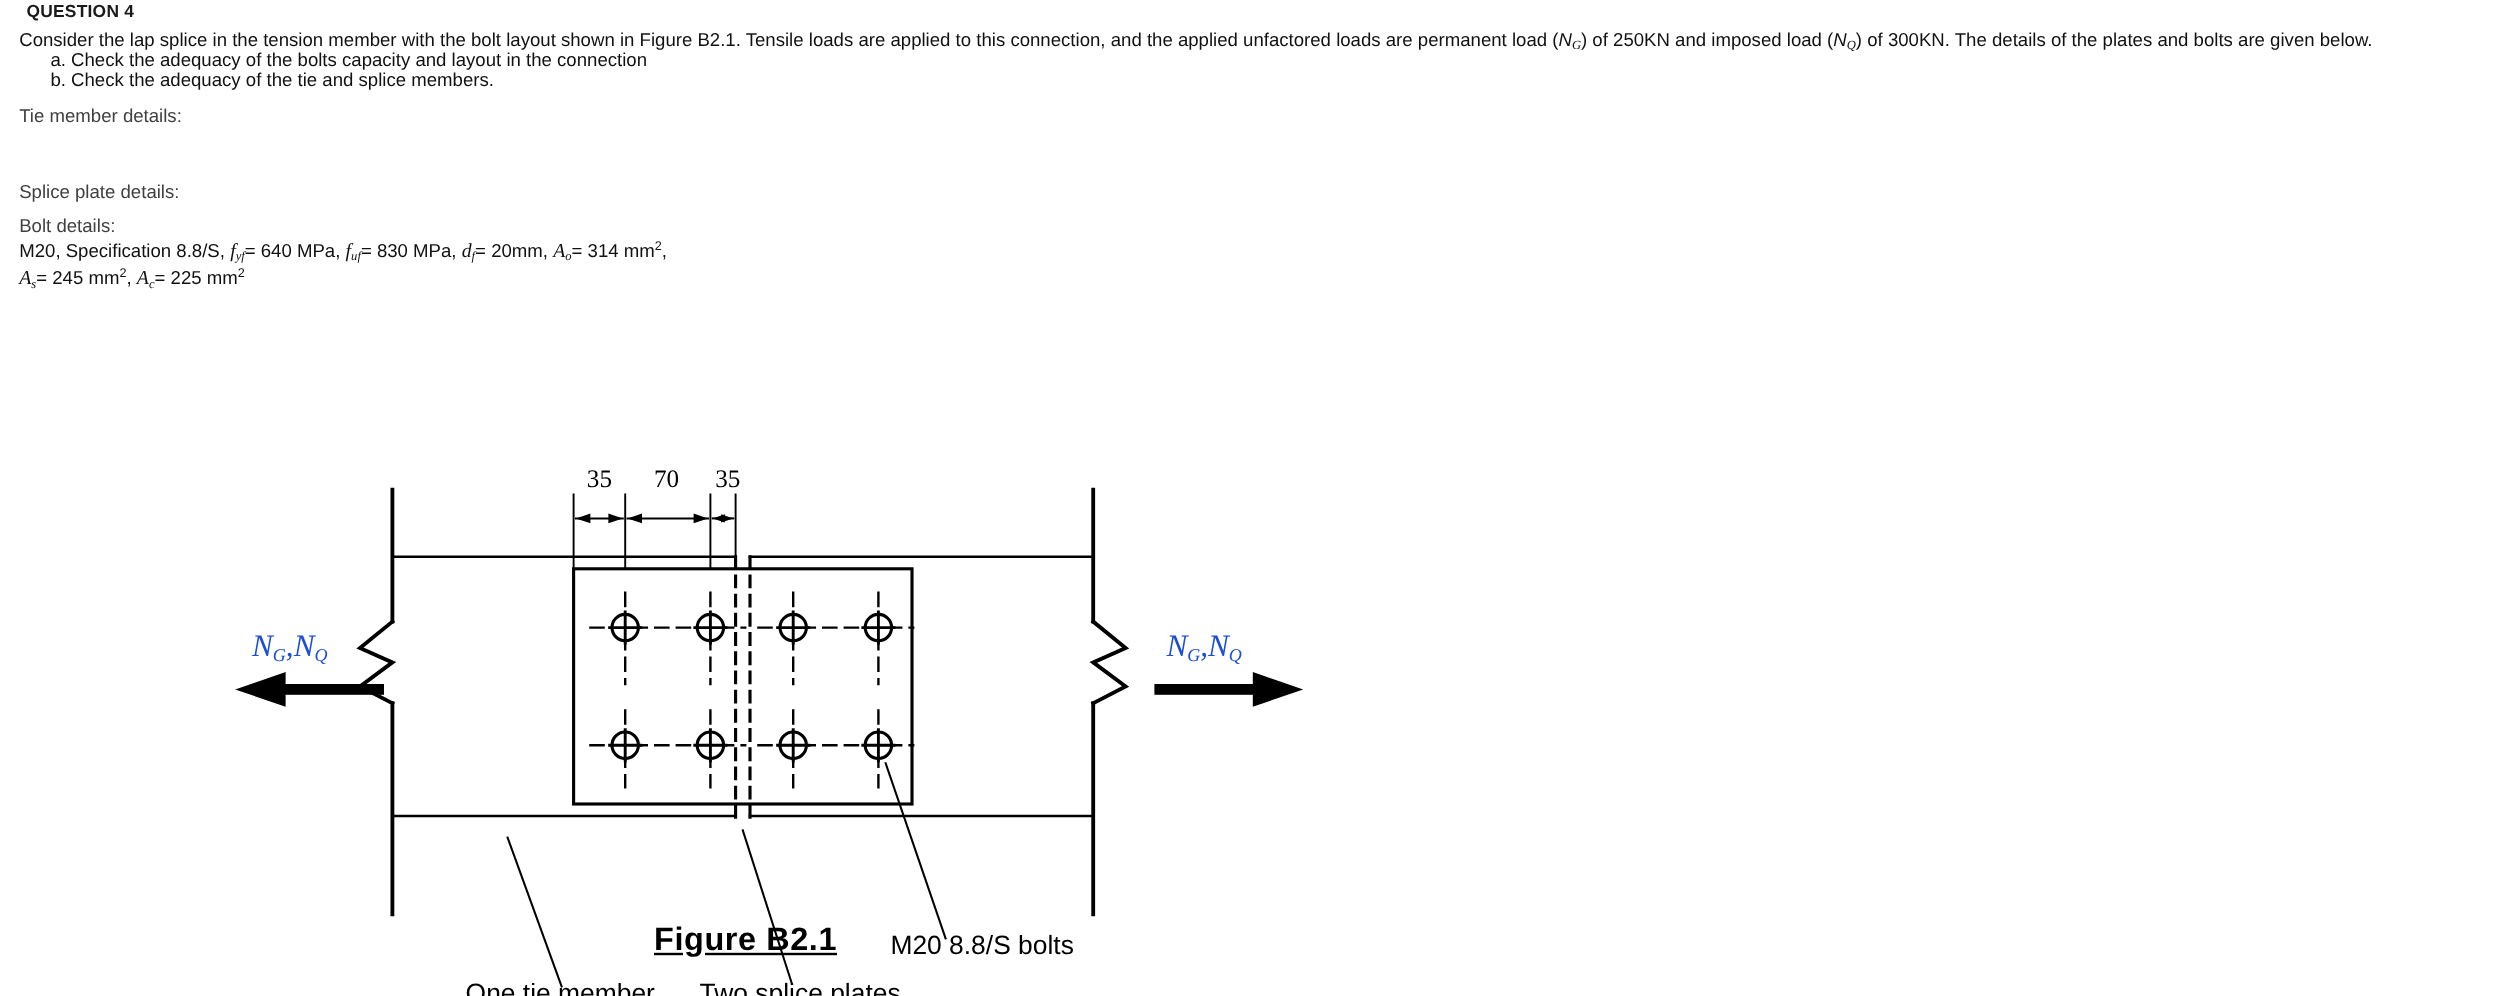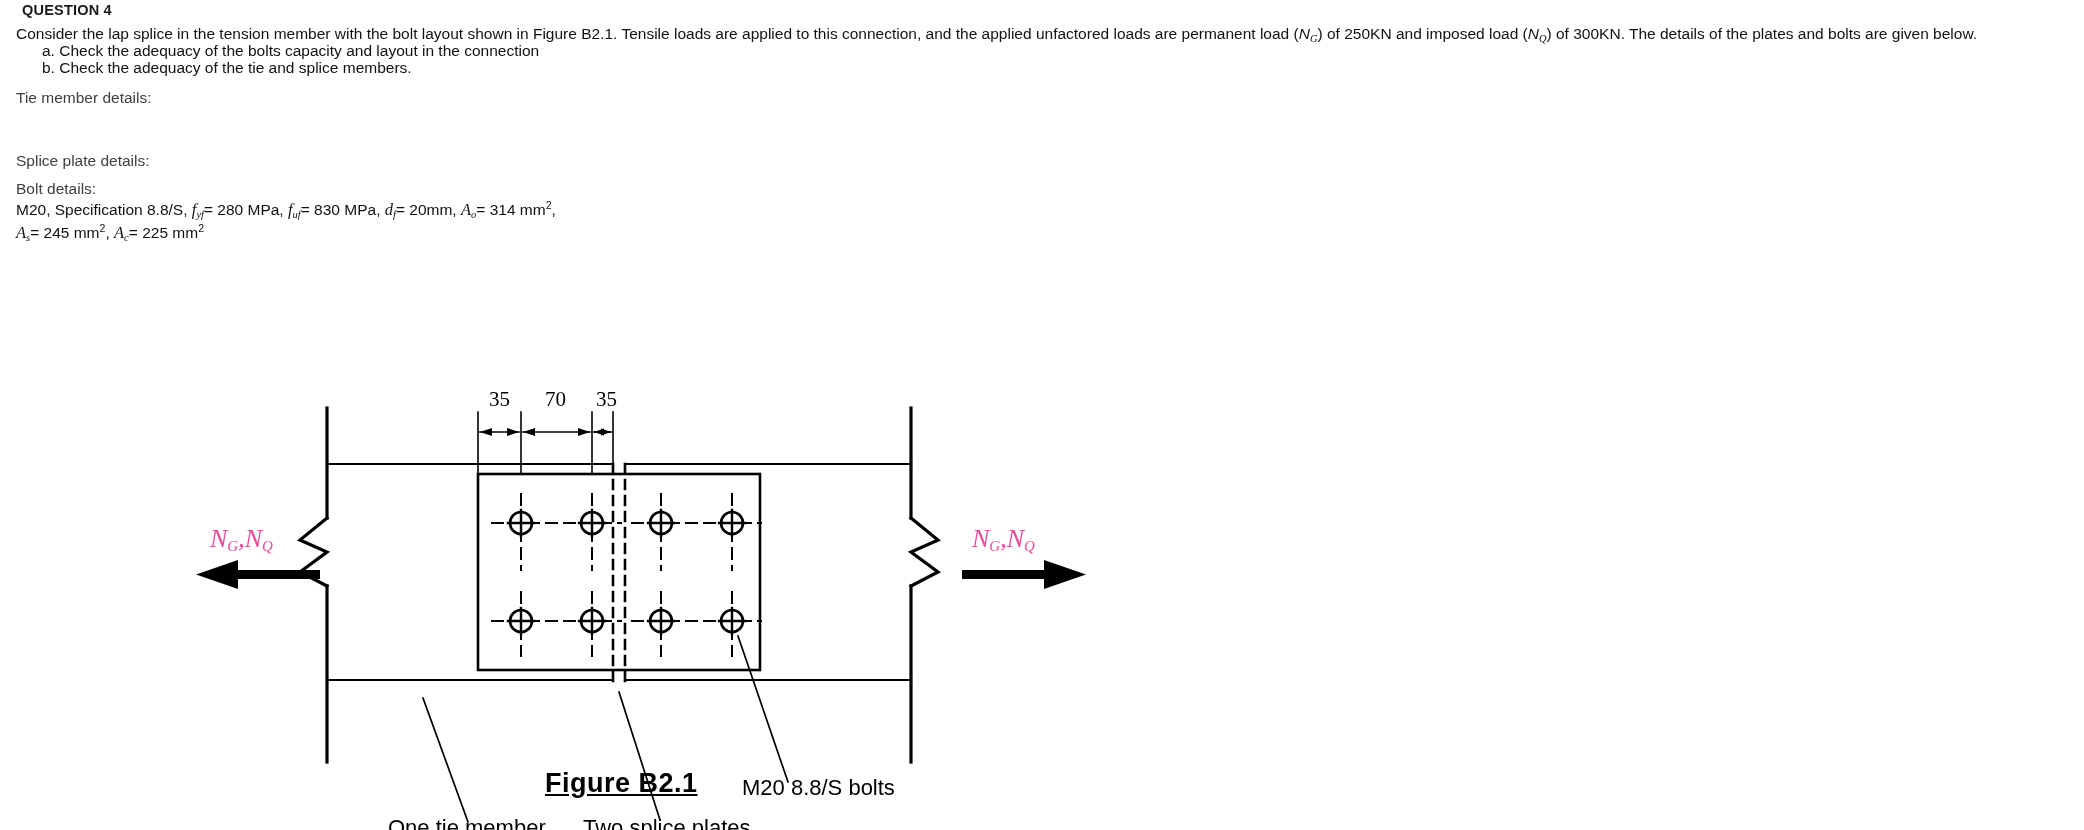--- a/index.html
+++ b/index.html
@@ -91,21 +91,21 @@
     font-family: Liberation Sans, sans-serif;
     font-size: 22px;
     color: #000;
     white-space: nowrap;
   }
   .lbl-load {
     position: absolute;
     font-family: "Liberation Serif", serif;
     font-style: italic;
     font-size: 26px;
-    color: #ec4899;
+    color: #1d4ed8;
     white-space: nowrap;
   }
   .lbl-load sub {
     font-size: 15px;
     font-style: italic;
     vertical-align: -4px;
   }
   .lbl-dim {
     position: absolute;
     font-family: "Liberation Serif", serif;
@@ -139,21 +139,21 @@
   <div class="sub-item sub-b">b. Check the adequacy of the tie and splice members.</div>
   <div class="sub-item sub-a">a. Check the adequacy of the bolts capacity and layout in the connection</div>
 
   <div class="det-label tie-l">Tie member details:</div>
 
   <div class="det-label spl-l">Splice plate details:</div>
 
   <div class="det-label bolt-l">Bolt details:</div>
   <div class="det-value bolt-v1">
     <span>M20, Specification 8.8/S,</span>
-    <i class="v">f</i><sub class="s">yf</sub><span>= 280 MPa,</span>
+    <i class="v">f</i><sub class="s">yf</sub><span>= 640 MPa,</span>
     <i class="v">f</i><sub class="s">uf</sub><span>= 830 MPa,</span>
     <i class="v">d</i><sub class="s">f</sub><span>= 20mm,</span>
     <i class="v">A</i><sub class="s">o</sub><span>= 314 mm</span><sup class="s">2</sup><span>,</span>
   </div>
   <div class="det-value bolt-v2">
     <i class="v">A</i><sub class="s">s</sub><span>= 245 mm</span><sup class="s">2</sup><span>,</span>
     <i class="v">A</i><sub class="s">c</sub><span>= 225 mm</span><sup class="s">2</sup>
   </div>
 
   <div class="figure">

